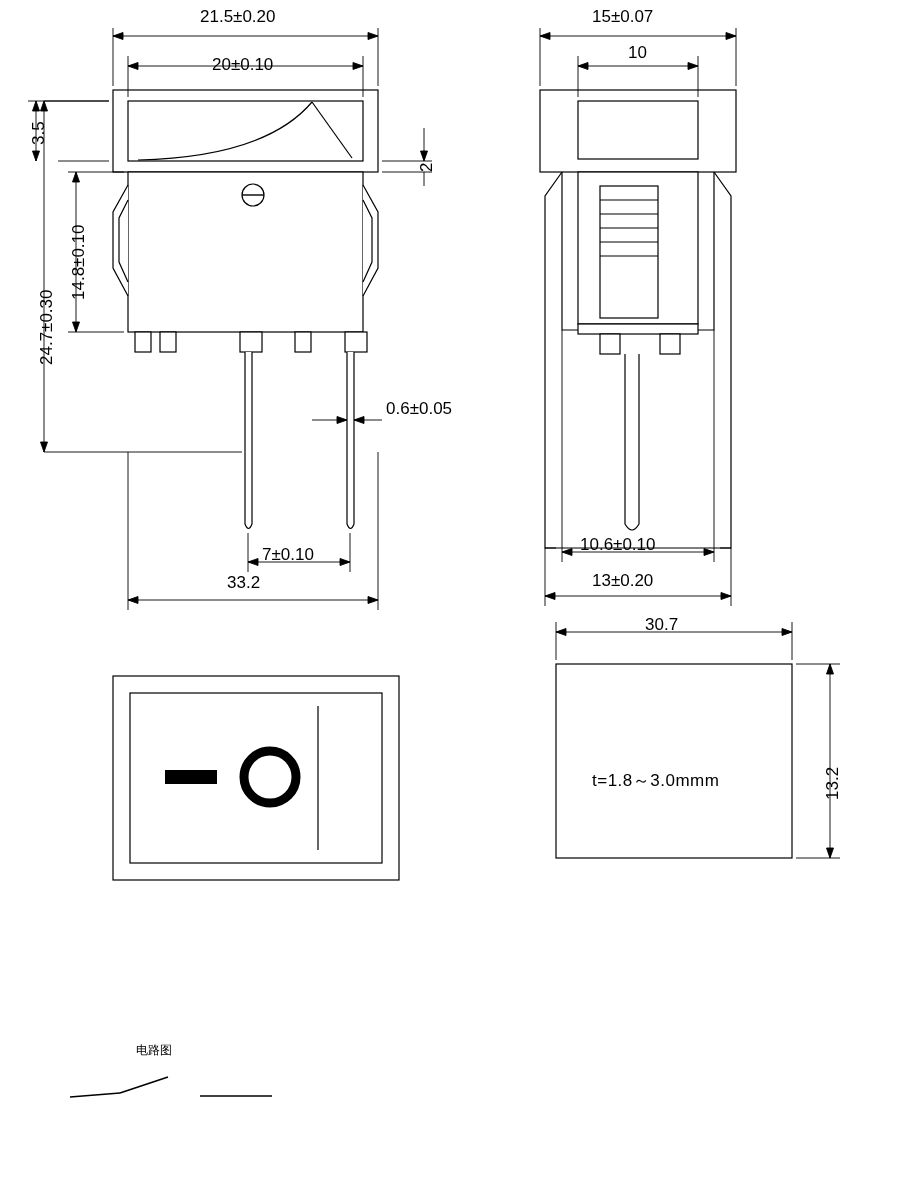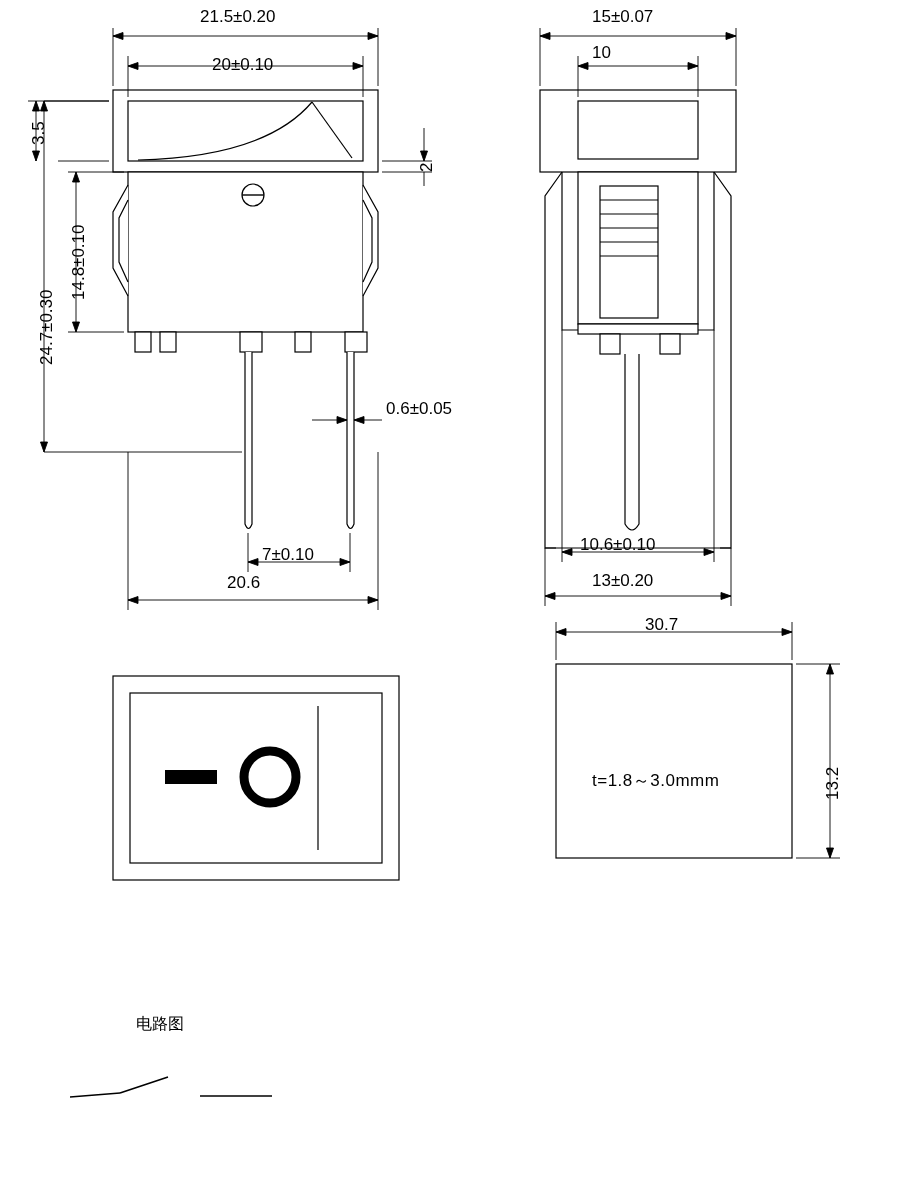--- a/index.html
+++ b/index.html
@@ -32,21 +32,22 @@
     font-size: 17px;
     color: #000;
     white-space: nowrap;
     line-height: 1;
   }
   .lbl.vert {
     transform-origin: 0 0;
     transform: rotate(-90deg);
   }
   .lbl.cn {
-    font-size: 16px;
+    font-size: 12px;
+    margin-top: 28px;
   }
   .lbl.mono-ish {
     letter-spacing: 0.5px;
   }
 </style>
 </head>
 <body>
 
 <div id="sheet">
 
@@ -233,24 +234,24 @@
   </svg>
 
   <div class="lbl" style="left:200px; top:8px;">21.5±0.20</div>
   <div class="lbl" style="left:212px; top:56px;">20±0.10</div>
   <div class="lbl vert" style="left:30px; top:145px;">3.5</div>
   <div class="lbl vert" style="left:418px; top:172px;">2</div>
   <div class="lbl vert" style="left:70px; top:300px;">14.8±0.10</div>
   <div class="lbl vert" style="left:38px; top:365px;">24.7±0.30</div>
   <div class="lbl" style="left:386px; top:400px;">0.6±0.05</div>
   <div class="lbl" style="left:262px; top:546px;">7±0.10</div>
-  <div class="lbl" style="left:227px; top:574px;">20.6</div>
+  <div class="lbl" style="left:227px; top:574px;">33.2</div>
 
   <div class="lbl" style="left:592px; top:8px;">15±0.07</div>
-  <div class="lbl" style="left:592px; top:44px;">10</div>
+  <div class="lbl" style="left:628px; top:44px;">10</div>
   <div class="lbl" style="left:580px; top:536px;">10.6±0.10</div>
   <div class="lbl" style="left:592px; top:572px;">13±0.20</div>
 
   <div class="lbl" style="left:645px; top:616px;">30.7</div>
   <div class="lbl vert" style="left:824px; top:800px;">13.2</div>
   <div class="lbl mono-ish" style="left:592px; top:772px;">t=1.8～3.0mmm</div>
 
   <div class="lbl cn" style="left:136px; top:1016px;">电路图</div>
 
 </div>

